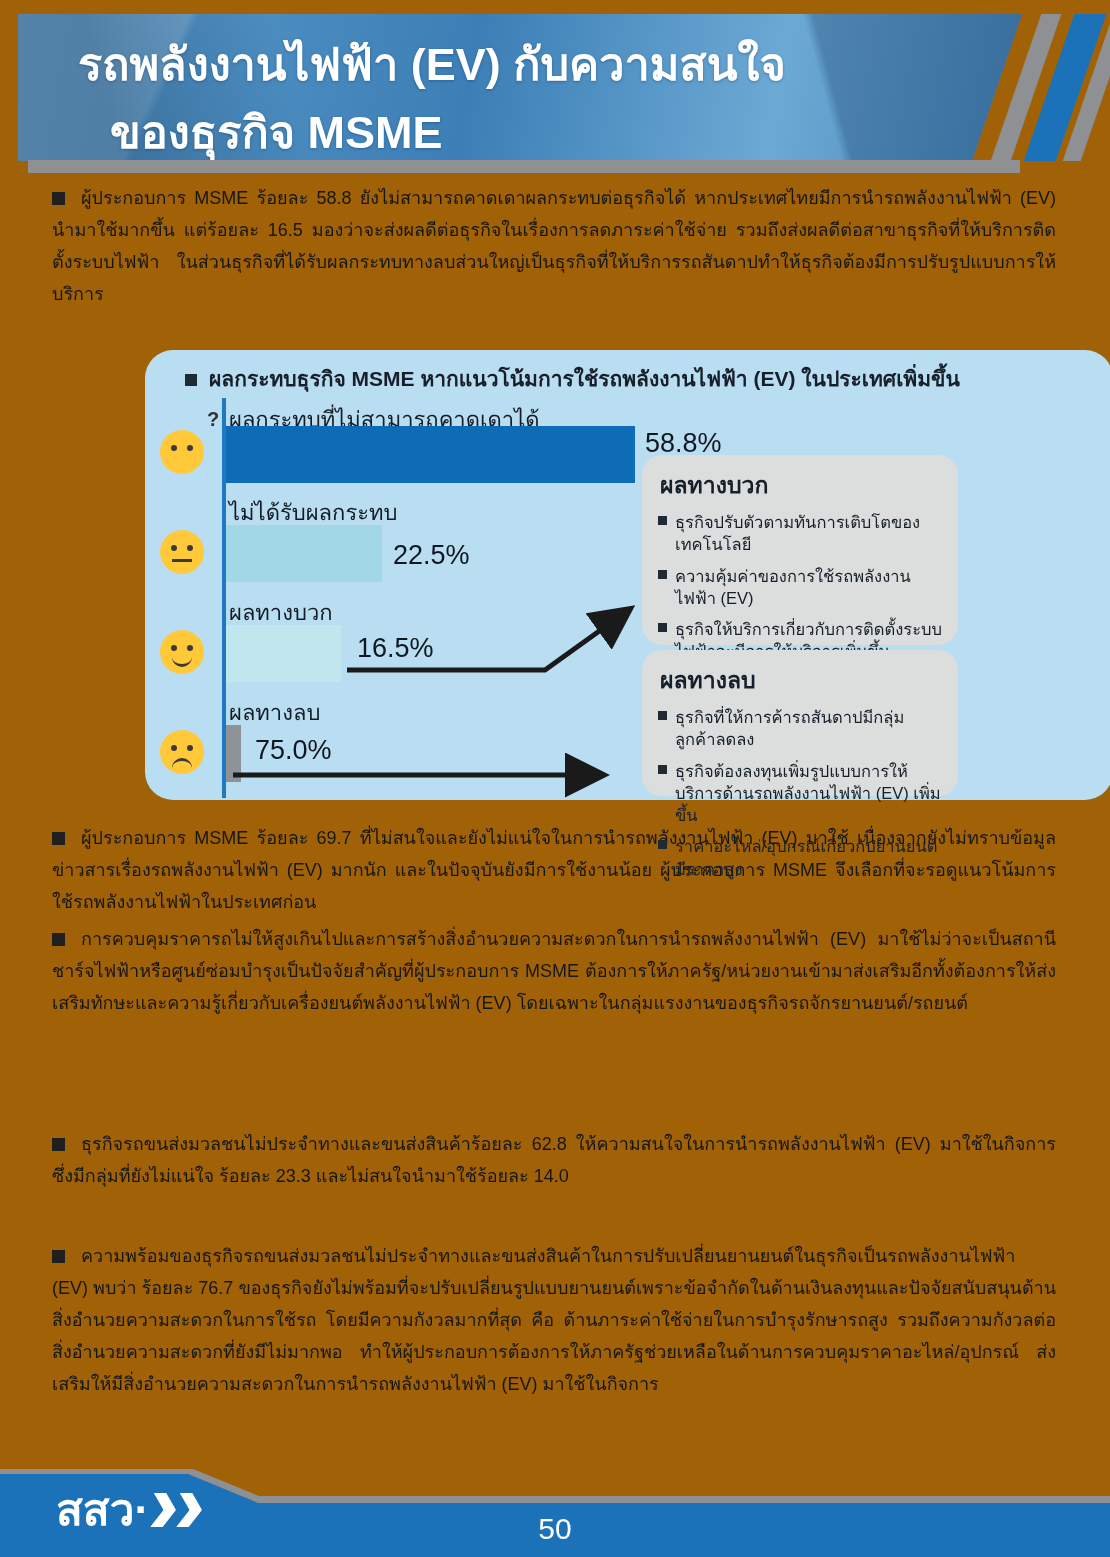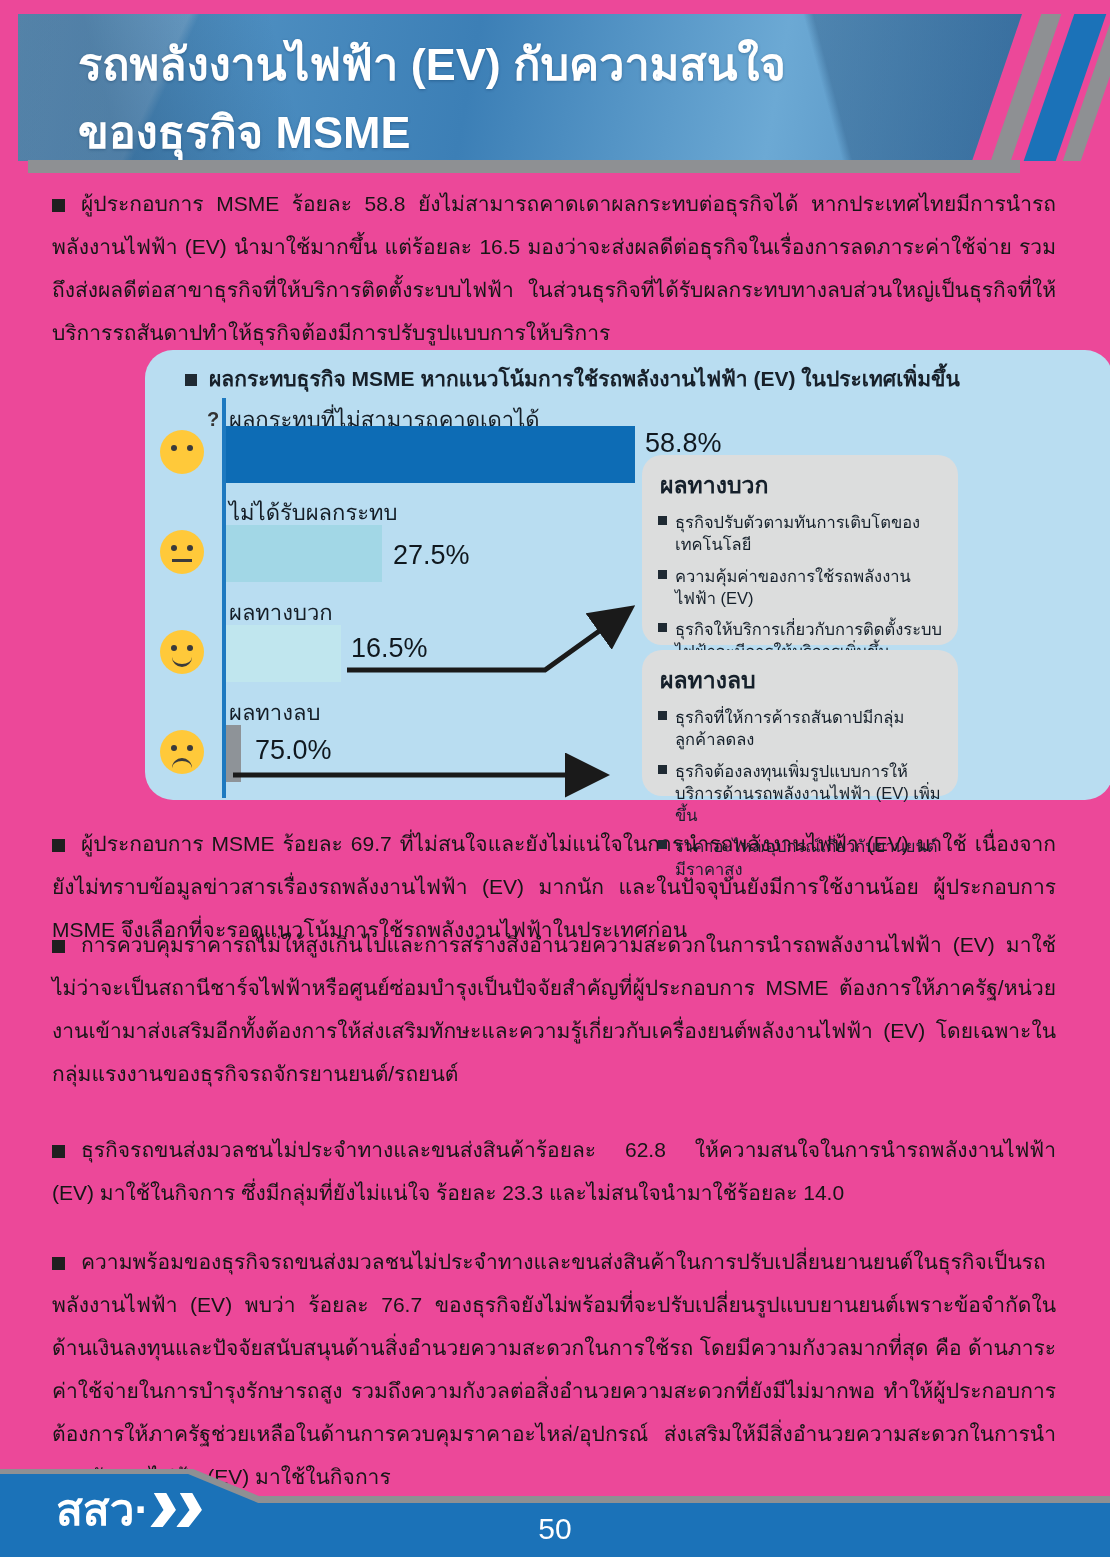--- a/index.html
+++ b/index.html
@@ -1,38 +1,38 @@
 <!DOCTYPE html>
 <html><head>
 <meta charset="utf-8">
 <style>
   html,body{margin:0;padding:0;}
-  .page{position:relative;width:1110px;height:1557px;background:#ec4899;
+  .page{position:relative;width:1110px;height:1557px;background:#a16207;
         font-family:"Liberation Sans",sans-serif;color:#1a1a1a;overflow:hidden;}
 
   
   .banner{position:absolute;left:18px;top:14px;width:1004px;height:147px;
     background:
       linear-gradient(75deg, rgba(15,55,95,.38) 0 10%, rgba(15,55,95,0) 28%),
       linear-gradient(115deg, rgba(255,255,255,.20) 0 16%, rgba(255,255,255,0) 17%),
       linear-gradient(255deg, rgba(10,45,85,.28) 0 20%, rgba(10,45,85,0) 21%),
       linear-gradient(100deg,#5e9dcb,#3c7fb6 45%,#6ca9d4 75%,#4886ba);
     clip-path:polygon(0 0,100% 0,calc(100% - 50px) 100%,0 100%);}
   .banner-title{position:absolute;left:60px;color:#ffffff;font-weight:bold;
     font-size:45px;line-height:1;white-space:nowrap;text-shadow:0 1px 3px rgba(0,40,80,.35);}
   .banner-title.l1{top:28px;}
-  .banner-title.l2{top:96px;}
+  .banner-title.l2{top:96px;margin-left:32px;}
   .banner-understrip{position:absolute;left:28px;top:160px;width:992px;height:13px;background:#8e9093;}
   .hstripe{position:absolute;top:14px;height:147px;transform:skewX(-19deg);}
   .hstripe.s1{left:1016px;width:20px;background:#8e9093;}
   .hstripe.s2{left:1049px;width:32px;background:#1b72b8;}
   .hstripe.s3{left:1088px;width:18px;background:#8e9093;}
 
   
-  .para{position:absolute;left:52px;width:1004px;font-size:21px;line-height:43px;
+  .para{position:absolute;left:52px;width:1004px;font-size:18px;line-height:32px;
         text-align:justify;color:#161616;}
   .para .bullet{display:inline-block;width:13px;height:13px;background:#1f1f1f;
         margin-right:16px;transform:translateY(1px);}
 
   
   .panel{position:absolute;left:145px;top:350px;width:968px;height:450px;
          background:#b9ddf1;border-radius:28px;}
   .panel-title{position:absolute;left:40px;top:12px;font-size:21px;font-weight:bold;color:#17202a;}
   .panel-title .sq{display:inline-block;width:12px;height:12px;background:#1f2a33;
          margin-right:12px;transform:translateY(0px);}
@@ -133,25 +133,25 @@
         <span class="eye re"></span>
         <span class="mouth frown"></span>
     </div>
 
     <div class="bar-label" style="top:52px">ผลกระทบที่ไม่สามารถคาดเดาได้</div>
     <div class="bar" style="top: 76px; width: 409px; background: rgb(13, 108, 181);"></div>
     <div class="bar-value" style="left:500px;top:78px">58.8%</div>
 
     <div class="bar-label" style="top:145px">ไม่ได้รับผลกระทบ</div>
     <div class="bar" style="top: 175px; width: 156px; background: rgb(162, 215, 230);"></div>
-    <div class="bar-value" style="left:248px;top:190px">27.5%</div>
+    <div class="bar-value" style="left:248px;top:190px">22.5%</div>
 
     <div class="bar-label" style="top:245px">ผลทางบวก</div>
     <div class="bar" style="top: 275px; width: 115px; background: rgb(192, 230, 238);"></div>
-    <div class="bar-value" style="left:206px;top:283px">16.5%</div>
+    <div class="bar-value" style="left:212px;top:283px">16.5%</div>
 
     <div class="bar-label" style="top:345px">ผลทางลบ</div>
     <div class="bar" style="top: 375px; width: 15px; background: rgb(142, 147, 152);"></div>
     <div class="bar-value" style="left:110px;top:385px">75.0%</div>
 
     <svg class="arrows" viewBox="0 0 840 450">
       <defs>
         <marker id="ah" markerWidth="9" markerHeight="9" refX="6" refY="4.5" orient="auto">
           <polygon points="0,0 9,4.5 0,9" fill="#1a1a1a"></polygon>
         </marker>

